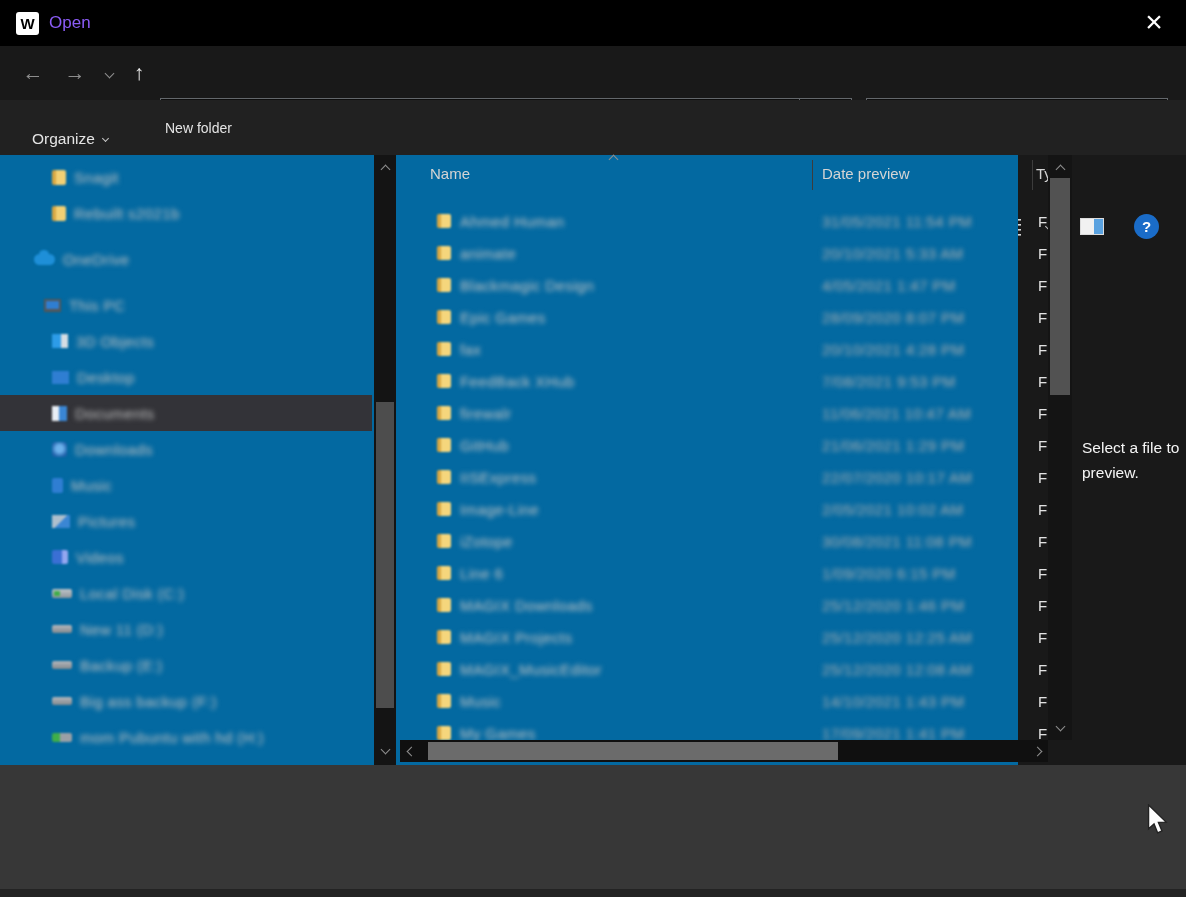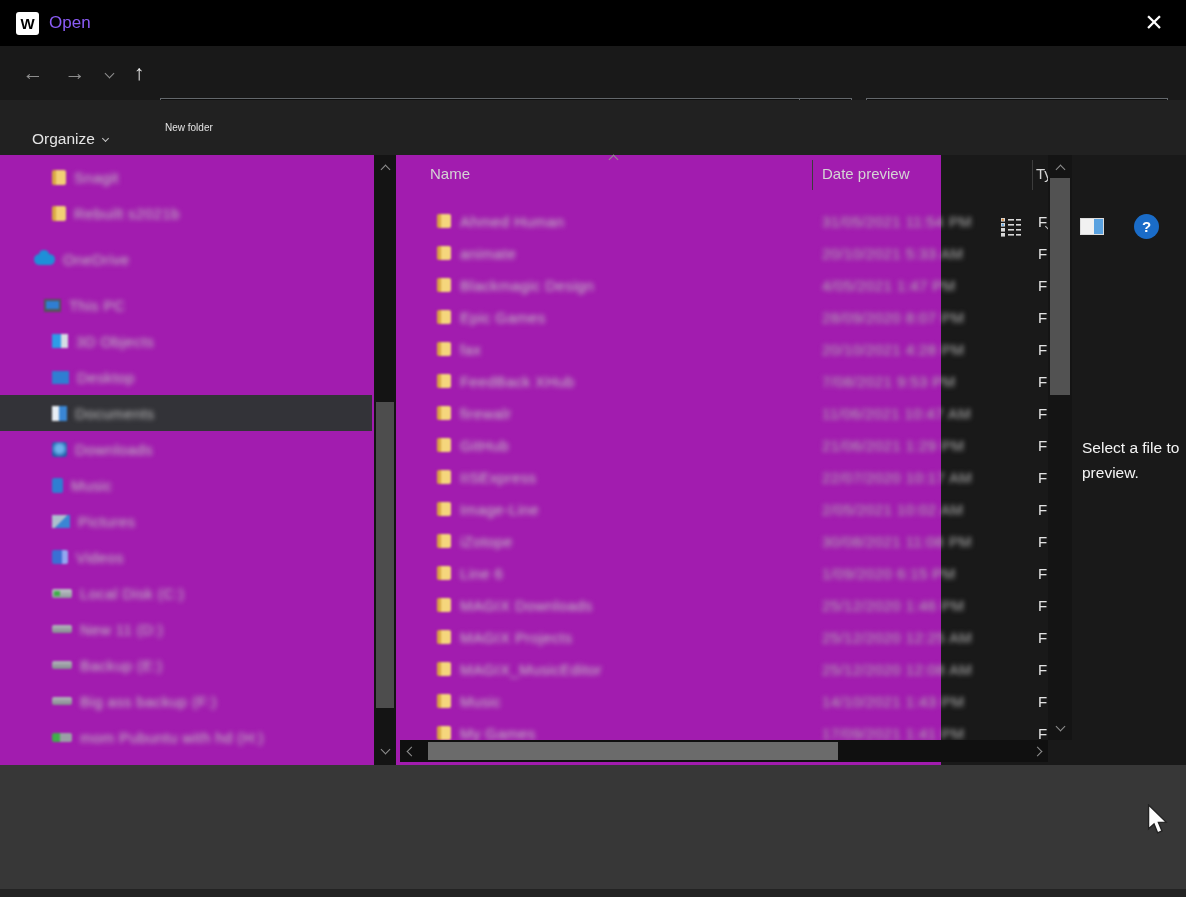--- a/index.html
+++ b/index.html
@@ -35,38 +35,38 @@
   .searchbox{position:absolute;left:866px;top:52px;width:302px;height:44px;background:#0d0d0d;
              border:1px solid #63676b;display:flex;align-items:center;}
   .mag{position:relative;width:10px;height:10px;border:1.6px solid #a3a3a3;border-radius:50%;margin-left:26px;flex:none;}
   .mag::after{content:'';position:absolute;left:8px;top:8px;width:6px;height:1.6px;background:#a3a3a3;
               transform:rotate(45deg);transform-origin:0 0;}
   .searchph{margin-left:22px;font-size:16px;color:#929292;}
 
   
   .toolbar{position:absolute;left:0;top:100px;width:1186px;height:55px;background:#212121;}
   .tool-organize{position:absolute;left:32px;top:11px;height:55px;display:flex;align-items:center;font-size:15.5px;color:#e4e4e4;}
-  .tool-newfolder{position:absolute;left:165px;top:0;height:55px;display:flex;align-items:center;font-size:10px;color:#e4e4e4;}
+  .tool-newfolder{position:absolute;left:165px;top:0;height:55px;display:flex;align-items:center;font-size:14px;color:#e4e4e4;}
   .viewsbtn{position:absolute;left:1000px;top:117px;}
   .views-chev{position:absolute;left:1038px;top:124px;}
   .previewbtn{position:absolute;left:1080px;top:118px;width:24px;height:17px;border:1px solid #dcdcdc;
               background:linear-gradient(90deg,#f1f1f1 60%,#5aa2e0 60%);}
   .helpbtn{position:absolute;left:1134px;top:114px;width:25px;height:25px;border-radius:50%;background:#1a6cc8;
            display:flex;align-items:center;justify-content:center;color:#fff;font-weight:bold;font-size:15px;}
 
   
   .chev{display:inline-block;width:7px;height:7px;border-right:1.6px solid #8f8f8f;border-bottom:1.6px solid #8f8f8f;}
   .chev.down{transform:rotate(45deg);}
   .chev.up{transform:rotate(-135deg);}
   .chev.left{transform:rotate(135deg);}
   .chev.right{transform:rotate(-45deg);}
   .chev.sm{width:5px;height:5px;border-width:1.3px;margin-left:8px;border-color:#c6c6c6;}
 
   
-  .content{position:absolute;left:0;top:155px;width:941px;height:610px;background:#a21caf;}
+  .content{position:absolute;left:0;top:155px;width:1018px;height:610px;background:#0369a1;}
 
   
   .sidebar{position:absolute;left:0;top:0;width:372px;height:610px;overflow:hidden;}
   .sgroup{margin-top:10px;}
   .sgroup:first-child{margin-top:4px;}
   .side-item{height:36px;display:flex;align-items:center;}
   .side-item.lv1{padding-left:34px;}
   .side-item.lv2{padding-left:44px;}
   .side-item.lv3{padding-left:52px;}
   .side-item.sel{background:#333338;}

